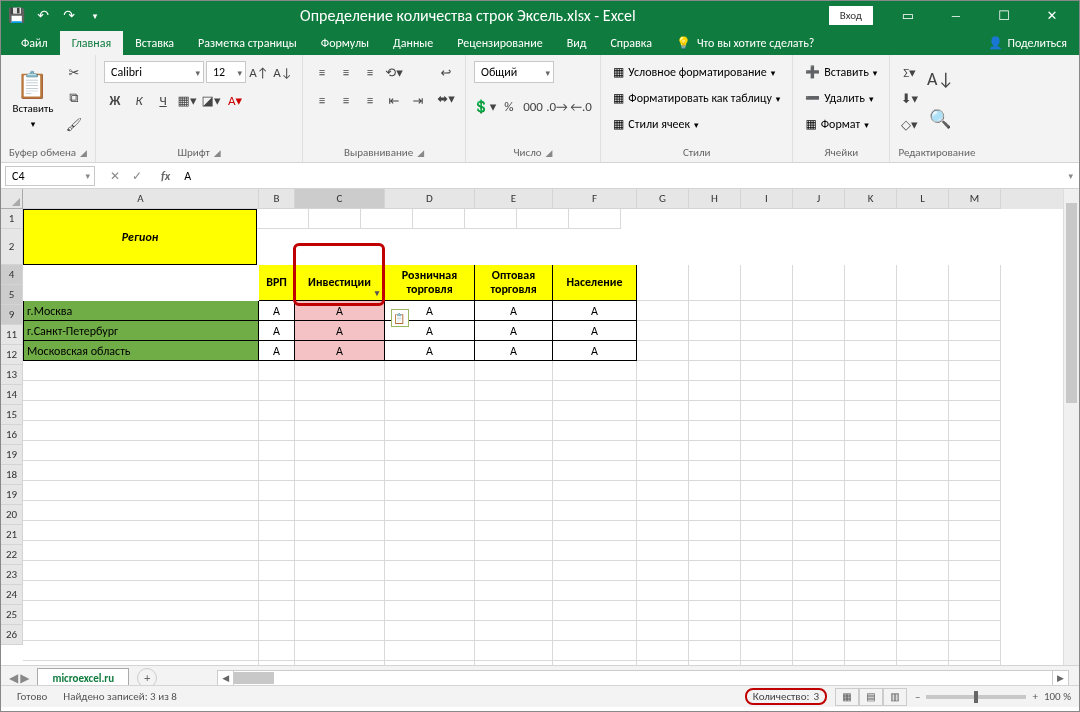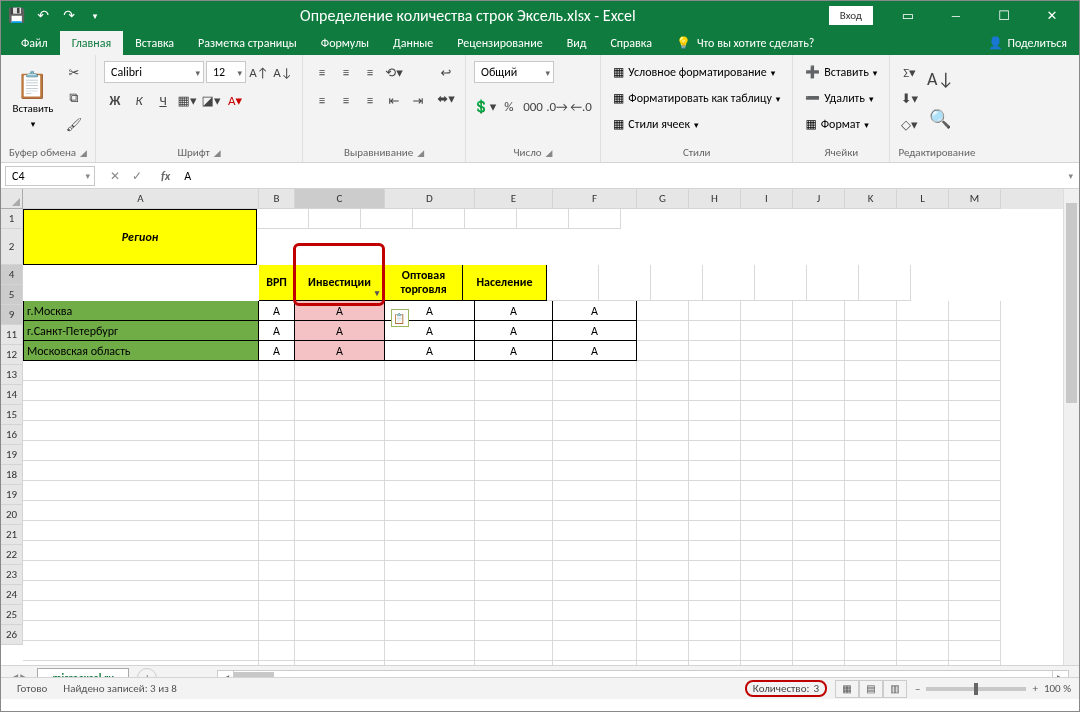--- a/index.html
+++ b/index.html
@@ -77,21 +77,21 @@
 .sheetbar .nav { display:flex; gap:2px; padding:0 8px; color:#888; }
 .sheetbar .stab { background:#fff; border:1px solid #aaa; border-bottom:none; padding:3px 14px; font-size:11px; color:#0f7b3e; font-weight:bold; }
 .sheetbar .addtab { width:20px; height:20px; border:1px solid #ccc; border-radius:50%; display:flex; align-items:center; justify-content:center; margin-left:8px; color:#666; font-size:12px; }
 .sheetbar .hscroll { flex:1; margin:0 10px 0 60px; height:16px; background:#fff; border:1px solid #ccc; position:relative; }
 .sheetbar .hscroll .lbtn, .sheetbar .hscroll .rbtn { position:absolute; top:0; bottom:0; width:16px; display:flex; align-items:center; justify-content:center; font-size:9px; color:#666; }
 .sheetbar .hscroll .lbtn { left:0; border-right:1px solid #ccc; }
 .sheetbar .hscroll .rbtn { right:0; border-left:1px solid #ccc; }
 .sheetbar .hscroll .hthumb { position:absolute; left:16px; top:1px; bottom:1px; width:40px; background:#c8c8c8; }
 
 
-.status { position:absolute; bottom:12px; left:0; right:0; height:22px; background:#f3f3f3; border-top:1px solid #d4d4d4; display:flex; align-items:center; font-size:11px; color:#555; padding:0 8px; }
+.status { position:absolute; bottom:4px; left:0; right:0; height:22px; background:#f3f3f3; border-top:1px solid #d4d4d4; display:flex; align-items:center; font-size:11px; color:#555; padding:0 8px; }
 .status .seg { padding:0 8px; }
 .status .spacer { flex:1; }
 .status .count { border:2px solid #c00000; border-radius:8px; padding:0 6px; color:#444; display:inline-flex; gap:4px; }
 .status .views { display:flex; gap:0; margin:0 8px; }
 .status .views span { width:24px; height:18px; border:1px solid #ccc; display:flex; align-items:center; justify-content:center; font-size:10px; }
 .status .zoom { display:flex; align-items:center; gap:6px; }
 .status .slider { width:100px; height:4px; background:#c8c8c8; position:relative; }
 .status .slider .knob { position:absolute; left:48px; top:-4px; width:4px; height:12px; background:#666; }
 
 .filtericon { position:absolute; right:1px; bottom:1px; width:12px; height:12px; font-size:9px; color:#555; display:flex; align-items:center; justify-content:center; }
@@ -362,20 +362,21 @@
           <div class="cell " style="width: 52px;"></div>
           <div class="cell " style="width: 52px;"></div>
           <div class="cell " style="width: 52px;"></div>
           <div class="cell " style="width: 52px;"></div>
           <div class="cell " style="width: 52px;"></div>
         </div>
         <div class="cellrow" style="height: 36px; margin-top: 36px;">
           <div class="cell " style="width: 236px; visibility: hidden;"></div>
           <div class="cell yellowcell tableborder" style="width: 36px; justify-content: center; text-align: center; border-right: 1px solid rgb(0, 0, 0); border-bottom: 1px solid rgb(0, 0, 0); white-space: normal; line-height: 1.1; position: relative;">ВРП</div>
           <div class="cell yellowcell tableborder" style="width: 90px; justify-content: center; text-align: center; border-right: 1px solid rgb(0, 0, 0); border-bottom: 1px solid rgb(0, 0, 0); white-space: normal; line-height: 1.1; position: relative;">Инвестиции<div class="filtericon">▾</div></div>
+          <div class="cell yellowcell tableborder" style="width: 90px; justify-content: center; text-align: center; border-right: 1px solid rgb(0, 0, 0); border-bottom: 1px solid rgb(0, 0, 0); white-space: normal; line-height: 1.1; position: relative;">Розничная торговля</div>
           <div class="cell yellowcell tableborder" style="width: 78px; justify-content: center; text-align: center; border-right: 1px solid rgb(0, 0, 0); border-bottom: 1px solid rgb(0, 0, 0); white-space: normal; line-height: 1.1; position: relative;">Оптовая торговля</div>
           <div class="cell yellowcell tableborder" style="width: 84px; justify-content: center; text-align: center; border-right: 1px solid rgb(0, 0, 0); border-bottom: 1px solid rgb(0, 0, 0); white-space: normal; line-height: 1.1; position: relative;">Население</div>
           <div class="cell " style="width: 52px;"></div>
           <div class="cell " style="width: 52px;"></div>
           <div class="cell " style="width: 52px;"></div>
           <div class="cell " style="width: 52px;"></div>
           <div class="cell " style="width: 52px;"></div>
           <div class="cell " style="width: 52px;"></div>
           <div class="cell " style="width: 52px;"></div>
         </div>

